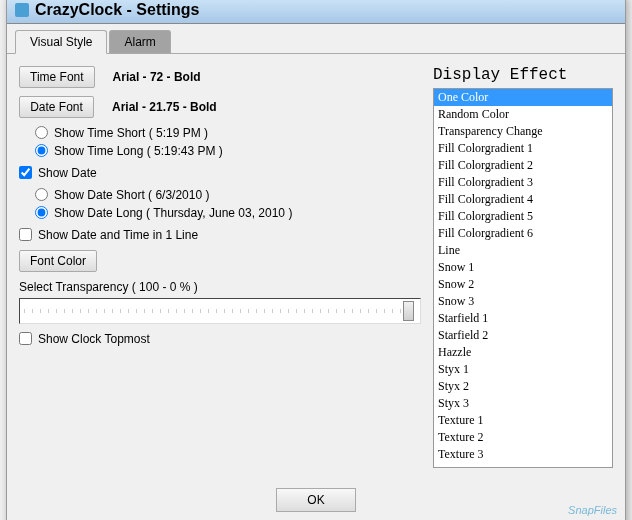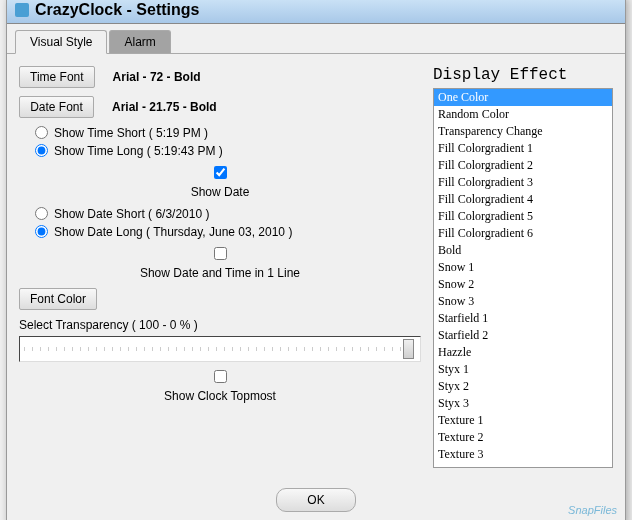--- a/index.html
+++ b/index.html
@@ -104,21 +104,20 @@
       width: 13px;
       height: 13px;
       cursor: pointer;
     }
     .checkbox-item {
       display: flex;
       align-items: center;
       gap: 6px;
       font-size: 12px;
       margin: 6px 0;
-      flex-direction: column;
     }
     .checkbox-input {
       width: 13px;
       height: 13px;
       cursor: pointer;
     }
     .section-divider {
       margin: 6px 0;
     }
     .display-effect-label {
@@ -186,21 +185,21 @@
       display: flex;
       justify-content: center;
       padding: 8px 0 12px;
     }
     .ok-btn {
       background: linear-gradient(to bottom, #f8f8f8, #ddd);
       border: 1px solid #aaa;
       padding: 4px 24px;
       font-size: 12px;
       cursor: pointer;
-      border-radius: 10px;
+      border-radius: 0;
       min-width: 80px;
     }
     .watermark {
       position: absolute;
       bottom: 8px;
       right: 8px;
       color: #7ab8d8;
       font-size: 11px;
       font-style: italic;
     }
@@ -300,21 +299,21 @@
         <div class="effect-list" id="effect-list">
             <div class="effect-item selected">One Color</div>
             <div class="effect-item">Random Color</div>
             <div class="effect-item">Transparency Change</div>
             <div class="effect-item">Fill Colorgradient 1</div>
             <div class="effect-item">Fill Colorgradient 2</div>
             <div class="effect-item">Fill Colorgradient 3</div>
             <div class="effect-item">Fill Colorgradient 4</div>
             <div class="effect-item">Fill Colorgradient 5</div>
             <div class="effect-item">Fill Colorgradient 6</div>
-            <div class="effect-item">Bold</div>
+            <div class="effect-item">Line</div>
             <div class="effect-item">Snow 1</div>
             <div class="effect-item">Snow 2</div>
             <div class="effect-item">Snow 3</div>
             <div class="effect-item">Starfield 1</div>
             <div class="effect-item">Starfield 2</div>
             <div class="effect-item">Hazzle</div>
             <div class="effect-item">Styx 1</div>
             <div class="effect-item">Styx 2</div>
             <div class="effect-item">Styx 3</div>
             <div class="effect-item">Texture 1</div>

